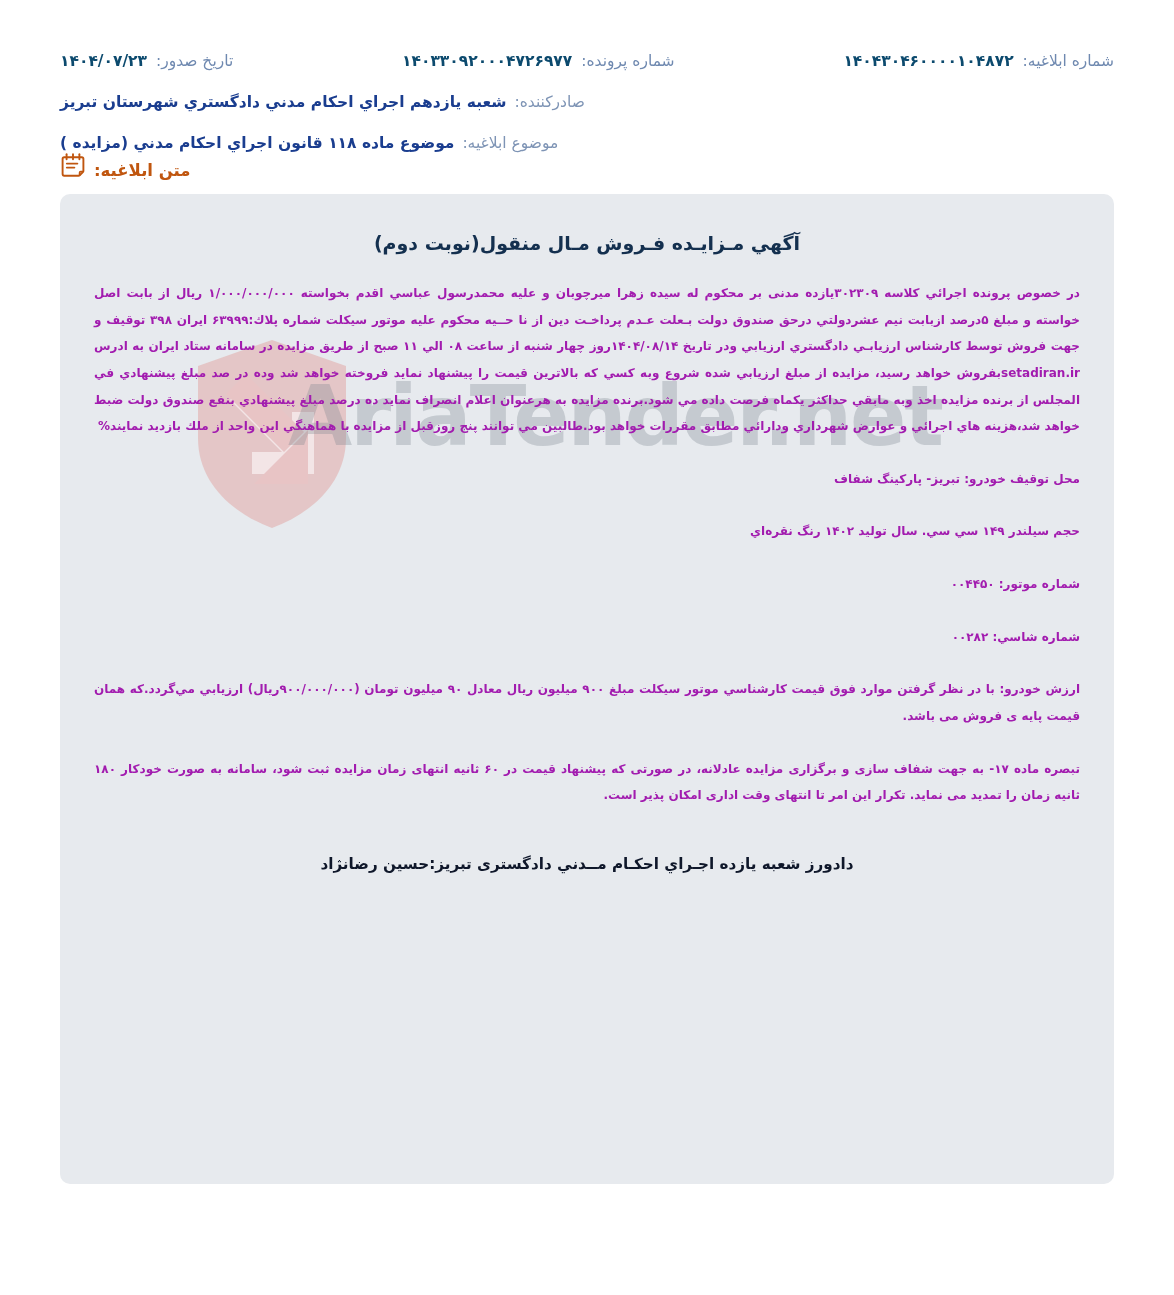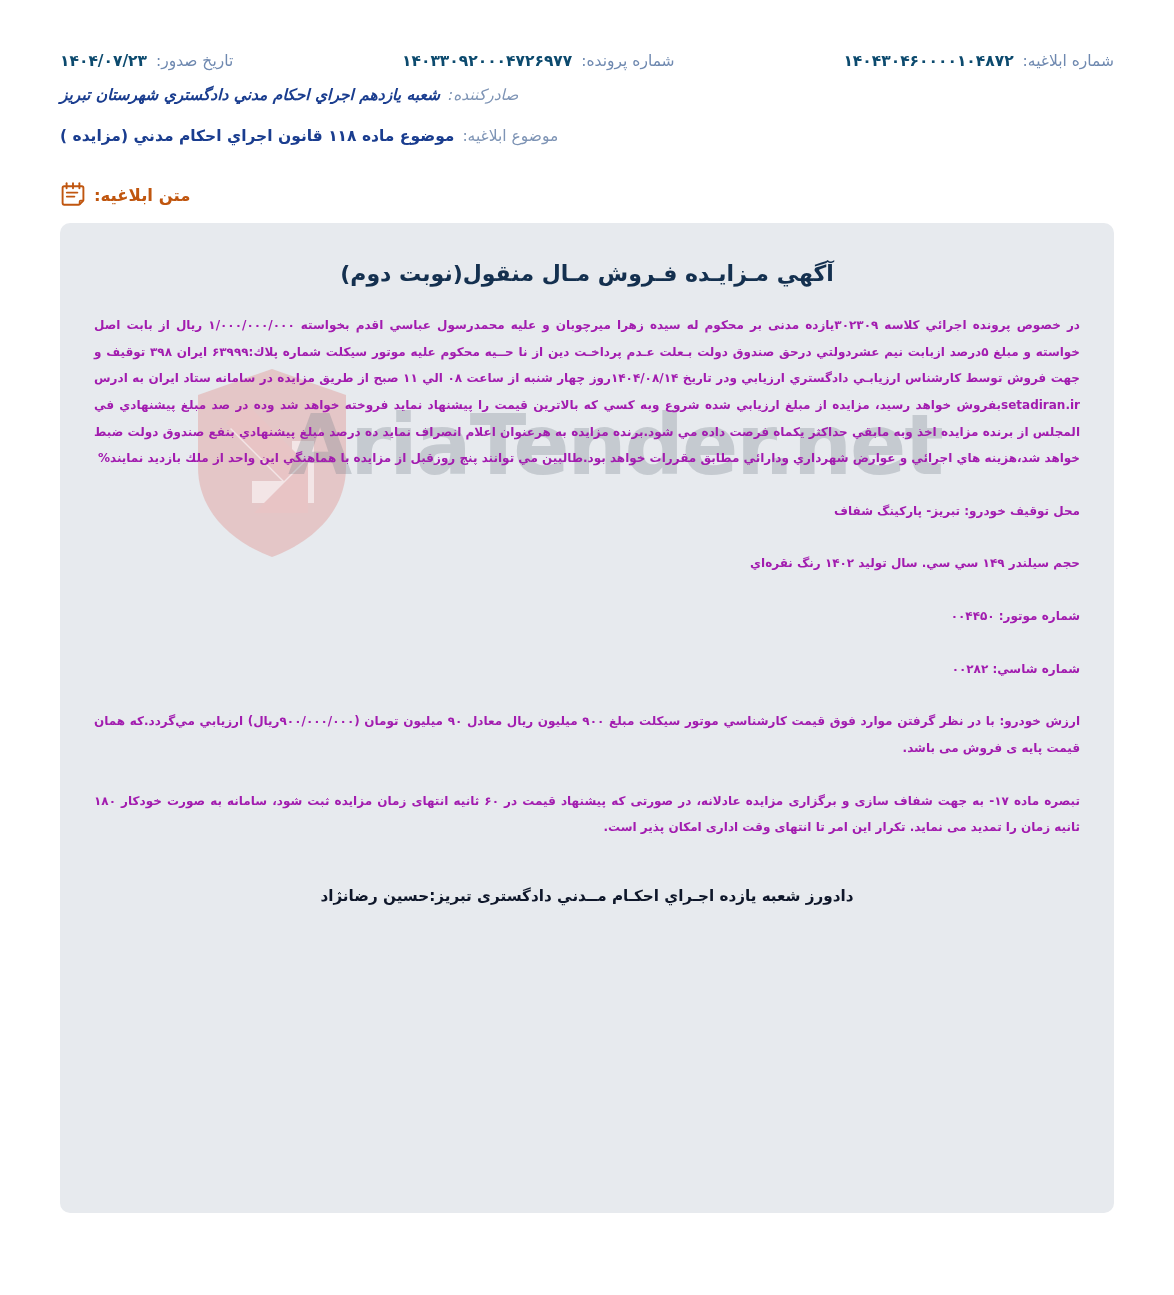--- a/index.html
+++ b/index.html
@@ -49,44 +49,43 @@
     text-align: center;
   }
 
   
   .issuer-row, .subject-row {
     text-align: left;
     padding: 0 60px;
     direction: rtl;
     box-sizing: border-box;
   }
-  .issuer-row { margin-top: 15px; font-style: italic; }
+  .issuer-row { margin-top: 22px; }
   .subject-row { margin-top: 22px; }
 
   .line-inner {
     display: inline-block;
     font-size: 15.5px;
   }
   .line-label {
     color: #7e94b5;
   }
   .line-value {
     color: #1a3d8f;
     font-weight: bold;
     margin-right: 3px;
   }
 
   
   .section-title-row {
     display: flex;
     flex-direction: row;
     justify-content: flex-end;
-    align-items: center;
+    align-items: flex-end;
     padding: 0 60px;
-    margin-top: 36px;
     gap: 8px;
     box-sizing: border-box;
   }
   .section-title-text {
     color: #c0560f;
     font-weight: bold;
     font-size: 16.5px;
   }
   .note-icon {
     width: 26px;
@@ -102,21 +101,21 @@
     border-radius: 10px;
     padding: 30px 34px 40px 34px;
     box-sizing: border-box;
     position: relative;
     overflow: hidden;
     min-height: 990px;
   }
 
   .doc-title {
     text-align: center;
-    font-size: 22px;
+    font-size: 19px;
     font-weight: bold;
     color: #14304f;
     margin: 8px 0 26px 0;
     letter-spacing: 0.6px;
     position: relative;
     z-index: 2;
   }
 
   .para {
     font-size: 12px;

